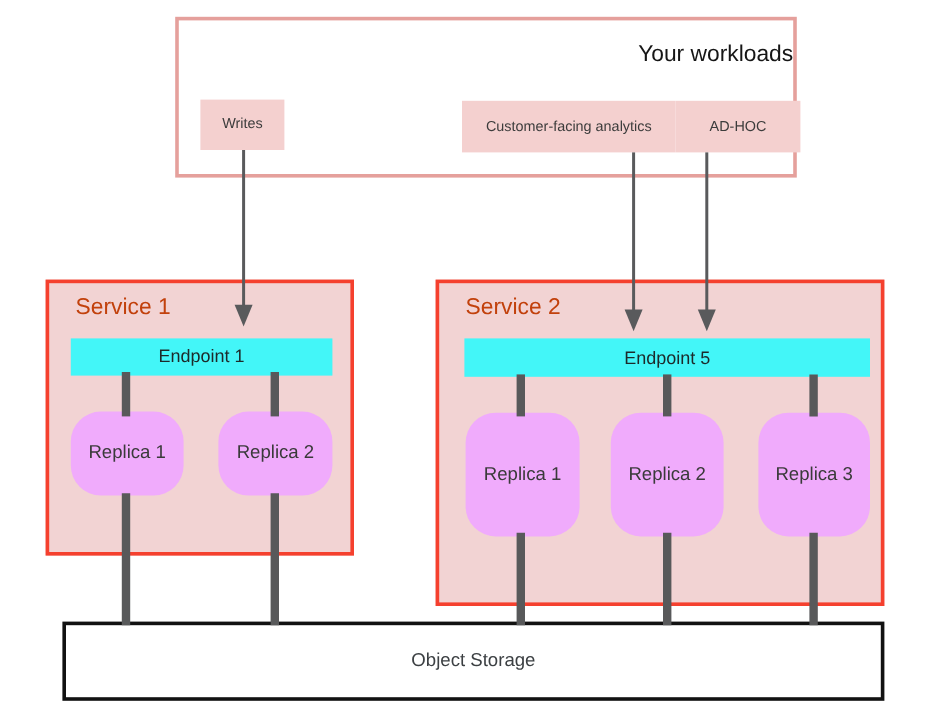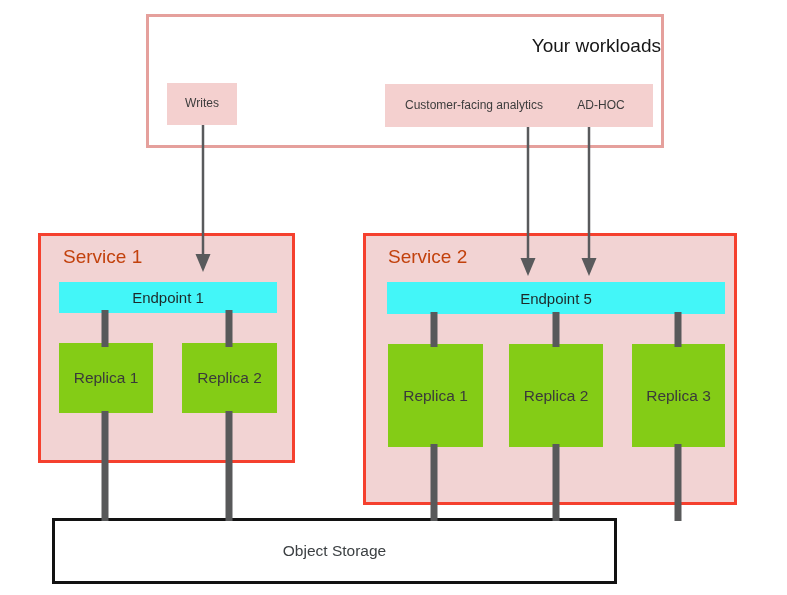--- a/index.html
+++ b/index.html
@@ -20,48 +20,48 @@
   }
   .workloads-title{
     left:0;top:18px;width:100%;
     font-size:19px;color:#161616;text-align:right;
   }
   .pink-chip{
     background:#f4d0cf;color:#3c3c3c;font-size:12px;line-height:1.28;
   }
   .chip-writes{left:18px;top:66px;width:70px;height:42px;}
   .chip-analytics{left:236px;top:67px;width:178px;height:43px;}
-  .chip-adhoc{left:400px;top:67px;width:104px;height:43px;}
+  .chip-adhoc{left:414px;top:67px;width:104px;height:43px;}
 
   
   .service-box{
     background:#f2d3d3;border:3px solid #f5402e;
   }
   .service-1{left:38px;top:233px;width:257px;height:230px;}
   .service-2{left:363px;top:233px;width:374px;height:272px;text-decoration:underline;}
   .service-name{
     left:22px;top:10px;font-size:19px;color:#c2410c;
   }
   .endpoint-bar{
     background:#43f6f8;color:#1d2a2a;font-size:15px;
   }
   .ep-1{left:18px;top:46px;width:218px;height:31px;}
   .ep-2{left:21px;top:46px;width:338px;height:32px;}
   .replica-box{
-    background:#84cc16;color:#3a3a3a;font-size:15.5px;
+    background:#f0abfc;color:#3a3a3a;font-size:15.5px;border-radius:25px;
   }
   .s1-r1{left:18px;top:107px;width:94px;height:70px;}
   .s1-r2{left:141px;top:107px;width:95px;height:70px;}
   .s2-r1{left:22px;top:108px;width:95px;height:103px;}
   .s2-r2{left:143px;top:108px;width:94px;height:103px;}
   .s2-r3{left:266px;top:108px;width:93px;height:103px;}
 
   
   .storage-box{
-    left:52px;top:518px;width:565px;height:66px;
+    left:52px;top:518px;width:685px;height:66px;
     background:#ffffff;border:3px solid #121212;
     color:#3c4043;font-size:15.5px;
   }
 
   
   .overlay{
     left:0;top:0;width:787px;height:595px;
     pointer-events:none;
   }
 </style>

